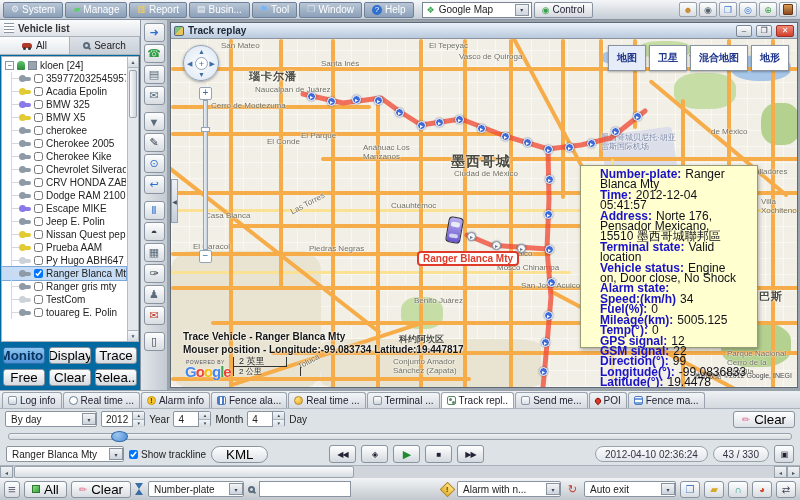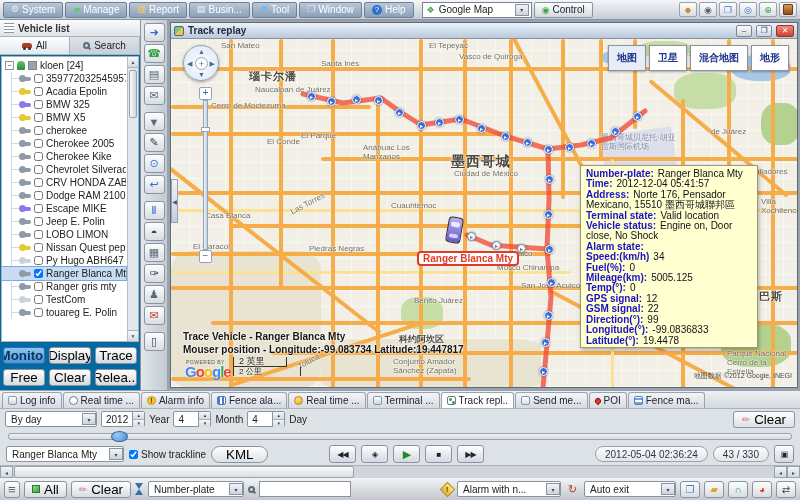--- a/index.html
+++ b/index.html
@@ -101,21 +101,21 @@
 .zbtn{width:13px;height:13px;background:#fff;border:1px solid #93a3b8;color:#3b6ea8;font-size:10px;line-height:10px;text-align:center;border-radius:2px}
 .ztrack{width:5px;height:150px;margin:0 auto;background:linear-gradient(90deg,#eef2f7,#c3cfdd);border:1px solid #93a3b8;position:relative}
 .zhandle{position:absolute;left:-3px;top:26px;width:9px;height:5px;background:#fff;border:1px solid #93a3b8}
 .map-types{position:absolute;right:8px;top:6px;display:flex;gap:3px;z-index:6}
 .mt-btn{height:17px;padding:12px 8px;background:#fff;border:1px solid #8a93a0;color:#20368c;font-weight:bold;display:flex;align-items:center;box-shadow:0 1px 2px rgba(0,0,0,.3);white-space:nowrap}
 .mt-btn.active{background:#e6ecf8}
 .car{position:absolute;width:15px;height:26px;z-index:6;background:linear-gradient(#b9aef2,#6a58cf);border:1px solid #2c2c3c;border-radius:4px;transform:rotate(10deg)}
 .car::before{content:"";position:absolute;left:2px;top:4px;right:2px;height:5px;background:#e8ecf8;border-radius:2px}
 .car::after{content:"";position:absolute;left:2px;bottom:4px;right:2px;height:4px;background:#d0d4ec;border-radius:2px}
 .car-label{position:absolute;z-index:6;background:#fff;border:2px solid #e03a2a;border-radius:4px;color:#e03a2a;font-weight:bold;padding:0 4px;white-space:nowrap;height:15px;line-height:11px}
-.infobox{position:absolute;z-index:7;background:#ffffd0;border:1px solid #9a9a78;box-shadow:1px 2px 4px rgba(0,0,0,.3);padding:3px 5px;font-size:10px;line-height:10.4px}
+.infobox{position:absolute;z-index:7;background:#ffffd0;border:1px solid #9a9a78;box-shadow:1px 2px 4px rgba(0,0,0,.3);padding:3px 19px;font-size:12px;line-height:10.4px}
 .inforow .lbl{color:#1a12c8;font-weight:bold;margin-right:4px}
 .inforow .val{color:#101018}
 .overlay-text{position:absolute;z-index:5;font-size:10px;font-weight:bold;color:#151515;text-shadow:0 0 2px #fff,0 0 3px #fff;white-space:nowrap}
 .powered{position:absolute;z-index:5;font-size:5px;color:#556;letter-spacing:.5px}
 .google{position:absolute;z-index:5;font-size:15px;font-weight:bold;letter-spacing:-1px;text-shadow:0 0 2px #fff}
 .g1{color:#4285F4}.g2{color:#EA4335}.g3{color:#FBBC05}.g4{color:#34A853}
 .scalebar{position:absolute;z-index:5;font-size:8px;color:#222;text-shadow:0 0 2px #fff}
 .sb-row{border-left:1px solid #333;border-right:1px solid #333;padding:0 5px;line-height:9px;white-space:nowrap}
 .sb-row.mi{border-bottom:1px solid #333;width:54px}
 .sb-row.km{width:68px}
@@ -310,28 +310,28 @@
             <span class="key key-purple"></span>
             <input type="checkbox" class="cb" style="">
             <span class="vname">Escape MIKE</span>
           </div>
         <div class="vrow">
             <span class="key key-gray"></span>
             <input type="checkbox" class="cb" style="">
             <span class="vname">Jeep E. Polin</span>
           </div>
         <div class="vrow">
-            <span class="key key-gray"></span>
-            <input type="checkbox" class="cb" style="">
-            <span class="vname">LOBO LIMON</span>
-          </div>
-        <div class="vrow">
             <span class="key key-yellow"></span>
             <input type="checkbox" class="cb" style="">
             <span class="vname">Nissan Quest pepe</span>
+          </div>
+        <div class="vrow">
+            <span class="key key-yellow"></span>
+            <input type="checkbox" class="cb" style="">
+            <span class="vname">Prueba AAM</span>
           </div>
         <div class="vrow">
             <span class="key key-lightgray"></span>
             <input type="checkbox" class="cb" style="">
             <span class="vname">Py Hugo ABH647</span>
           </div>
         <div class="vrow sel">
             <span class="key key-gray"></span>
             <input type="checkbox" class="cb" checked="" style="">
             <span class="vname">Ranger Blanca Mty</span>
@@ -479,21 +479,21 @@
 
           <span class="mlabel" style="left:50px;top:2px">San Mateo</span>
           <span class="mlabel cn" style="left:78px;top:30px">瑙卡尔潘</span>
           <span class="mlabel" style="left:84px;top:46px">Naucalpan de Juárez</span>
           <span class="mlabel" style="left:40px;top:62px">Cerro de Moctezuma</span>
           <span class="mlabel" style="left:96px;top:98px">El Conde</span>
           <span class="mlabel" style="left:150px;top:20px">Santa Inés</span>
           <span class="mlabel" style="left:258px;top:2px">El Tepeyac</span>
           <span class="mlabel" style="left:288px;top:13px">Vasco de Quiroga</span>
           <span class="mlabel" style="left:518px;top:14px">Villa de Aragón</span>
-          <span class="mlabel" style="left:540px;top:88px">de Juárez</span>
+          <span class="mlabel" style="left:540px;top:88px">de México</span>
           <span class="mlabel" style="left:34px;top:172px">Casa Blanca</span>
           <span class="mlabel" style="left:22px;top:203px">El Caracol</span>
           <span class="mlabel diag" style="left:118px;top:160px">Las Torres</span>
           <span class="mlabel" style="left:138px;top:205px">Piedras Negras</span>
           <span class="mlabel" style="left:130px;top:92px">El Parque</span>
           <span class="mlabel wrap" style="left:192px;top:104px;width:60px">Anáhuac Los Manzanos</span>
           <span class="mlabel cn cnbig" style="left:280px;top:114px">墨西哥城</span>
           <span class="mlabel" style="left:283px;top:130px">Ciudad de México</span>
           <span class="mlabel" style="left:220px;top:162px">Cuauhtémoc</span>
           <span class="mlabel" style="left:330px;top:210px">Iztacalco</span>
@@ -698,21 +698,21 @@
         <span>Show trackline</span>
       </div>
       <button class="kml">KML</button>
       <div style="flex:1"></div>
       <button class="pb-btn">◀◀</button>
       <button class="pb-btn">◈</button>
       <button class="pb-btn play">▶</button>
       <button class="pb-btn">■</button>
       <button class="pb-btn">▶▶</button>
       <div style="flex:2"></div>
-      <div class="badge">2012-05-04 02:36:24</div>
+      <div class="badge">2012-04-10 02:36:24</div>
       <div class="badge">43 / 330</div>
       <button class="pb-btn" style="width:20px">▣</button>
     </div>
 
     <div class="hscroll">
       <div class="hs-btn" style="left:0">◂</div>
       <div class="hs-thumb"></div>
       <div class="hs-btn" style="right:13px">◂</div>
       <div class="hs-btn" style="right:0">▸</div>
     </div>

